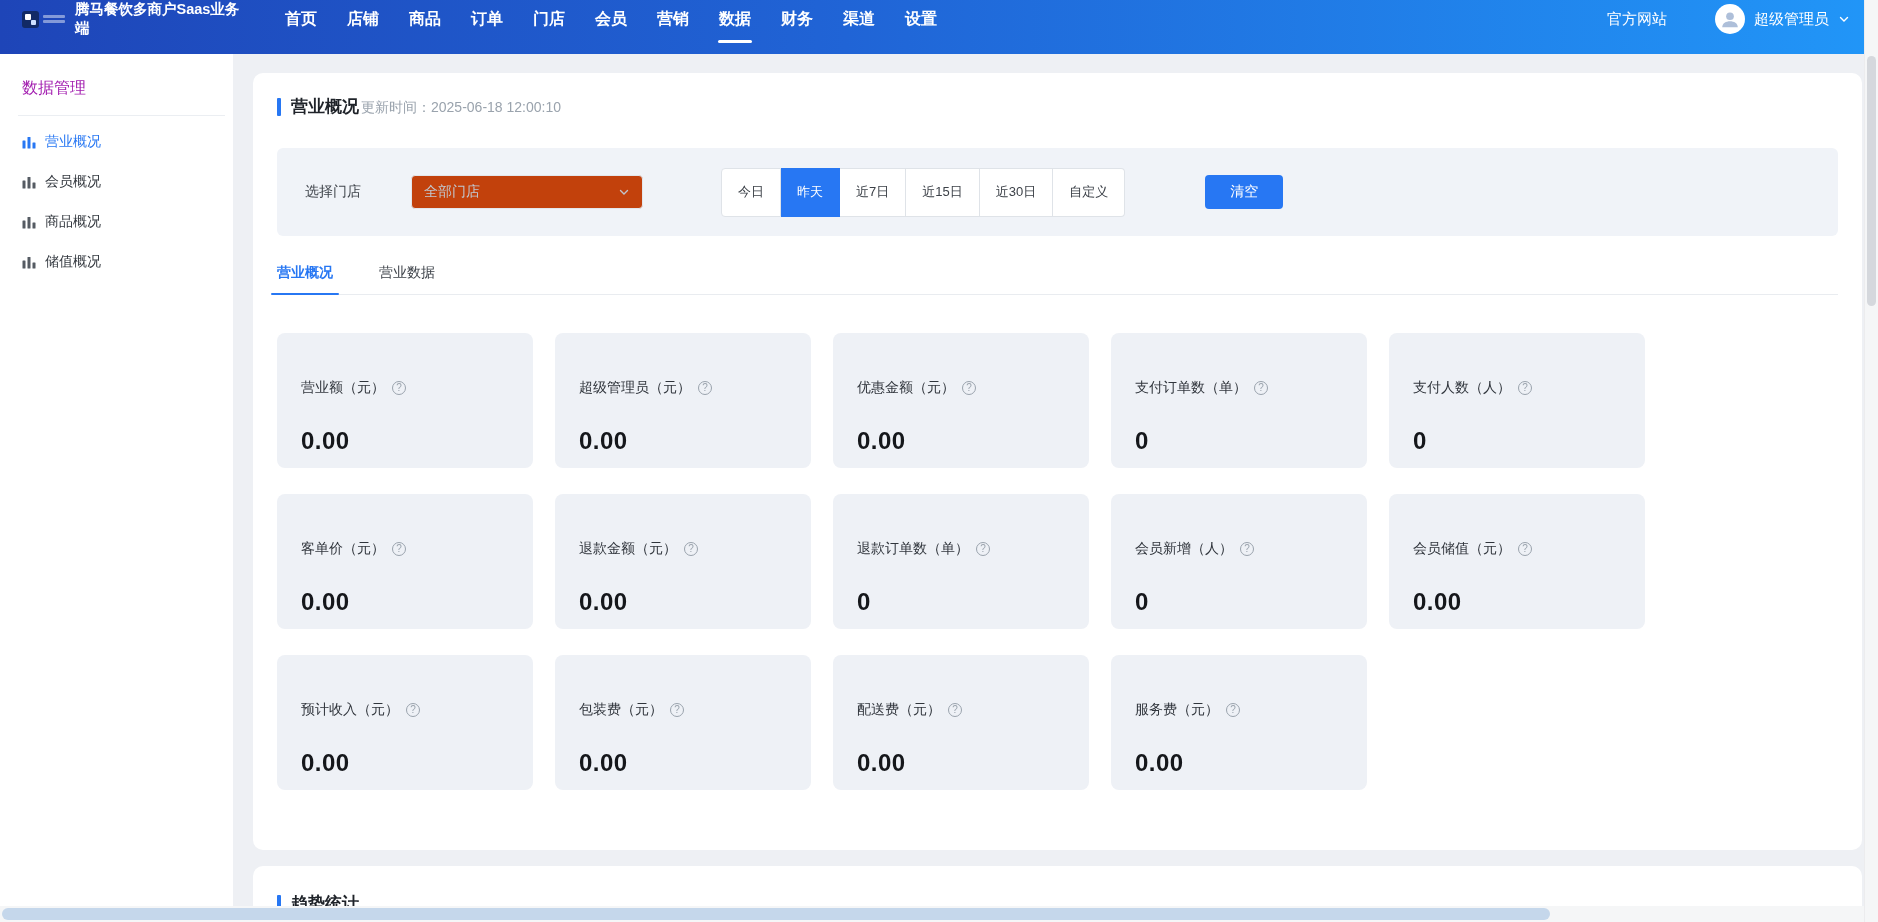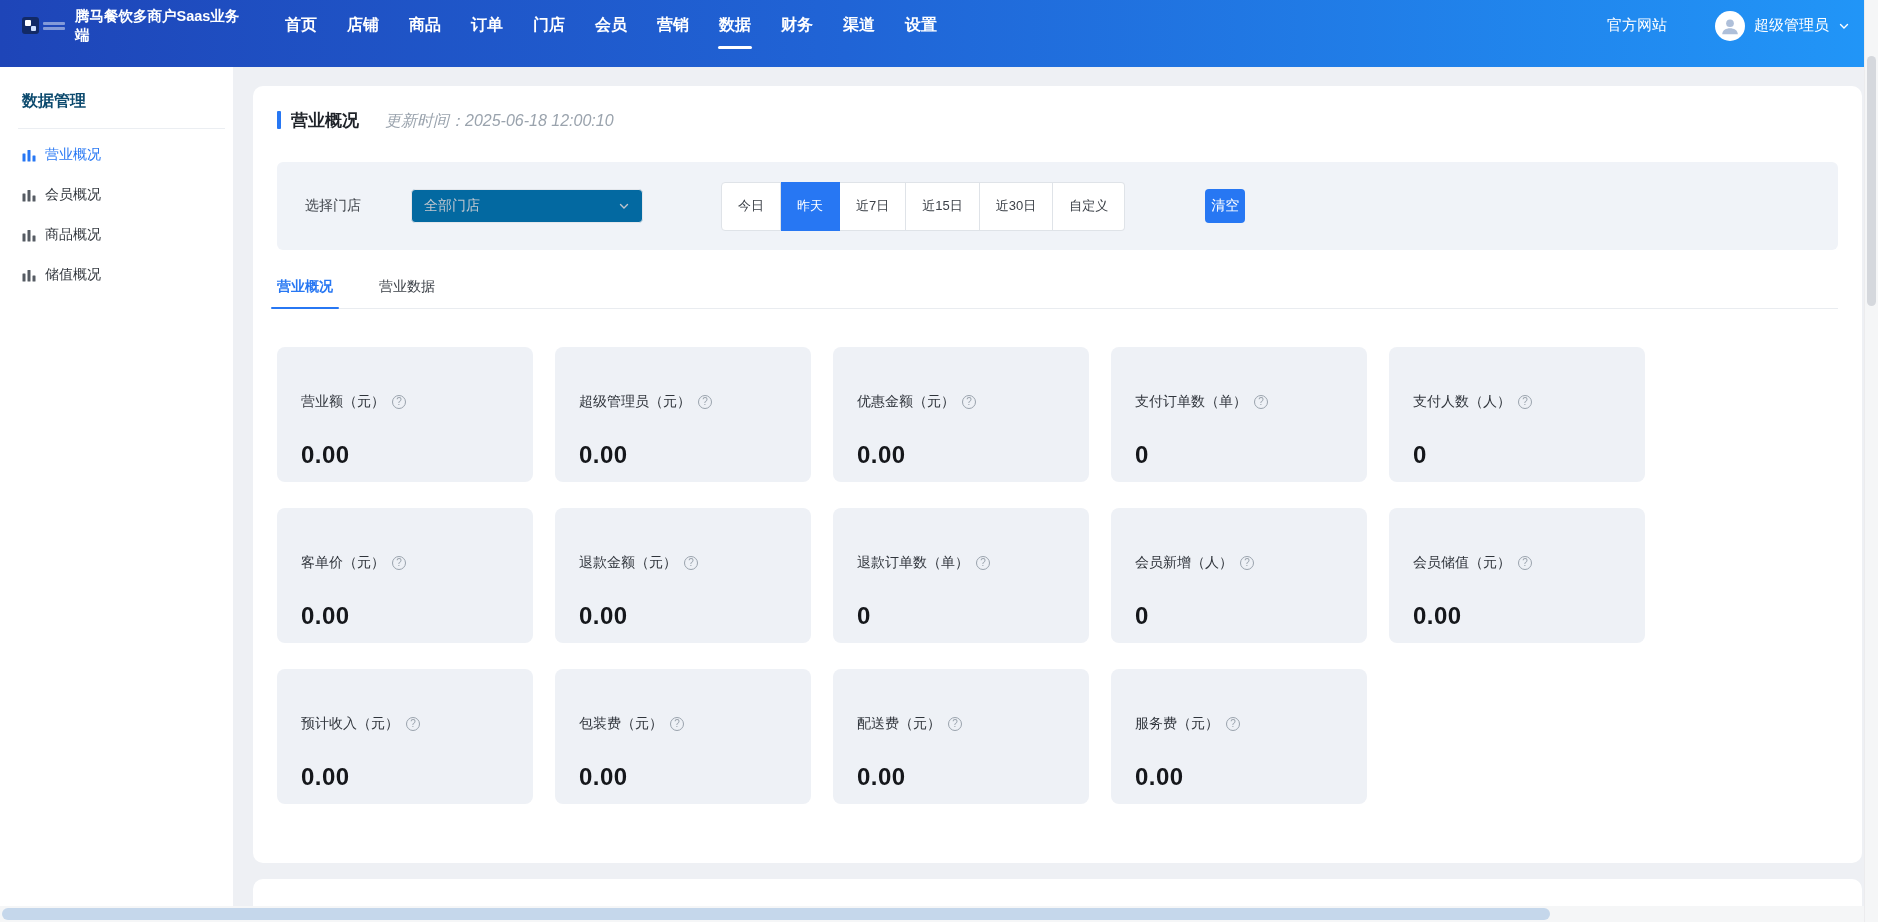--- a/index.html
+++ b/index.html
@@ -5,21 +5,21 @@
   * { box-sizing: border-box; }
   html,body { margin:0; padding:0; }
   body {
     width:1878px; height:922px; overflow:hidden; position:relative;
     font-family:"Liberation Sans","DejaVu Sans",sans-serif;
     background:#eef0f4; color:#1f2329;
   }
 
   
   .navbar {
-    height:67px; width:1878px;
+    height:54px; width:1878px;
     background:linear-gradient(90deg,#1e45b8 0%,#2064d6 45%,#2196f8 100%);
     display:flex; align-items:center; color:#fff;
     padding:0 28px 16px 22px;
   }
   .brand { display:flex; align-items:center; }
   .logo-mark {
     width:17px; height:17px; background:#122a66; border-radius:3px;
     position:relative; flex:0 0 auto;
   }
   .logo-mark::before { content:""; position:absolute; left:3px; top:3px; width:6px; height:6px; background:#fff; border-radius:1px; }
@@ -45,62 +45,62 @@
     display:flex; align-items:center; justify-content:center; overflow:hidden;
   }
   .user-name { font-size:15px; }
   .chev { display:flex; align-items:center; }
 
   
   .layout { display:flex; height:868px; }
   .sidebar {
     width:233px; background:#fff; height:100%; flex:0 0 auto; padding-top:16px;
   }
-  .sidebar-title { font-size:16px; font-weight:700; color:#0c4a6e; padding:8px 0 16px 22px; }
+  .sidebar-title { font-size:16px; font-weight:400; color:#a21caf; padding:8px 0 16px 22px; }
   .sidebar-divider { border-bottom:1px solid #ebeef2; margin:0 8px 6px 18px; }
   .side-item {
     display:flex; align-items:center; gap:9px; padding:11px 0 11px 22px;
     font-size:14px; color:#33383f; cursor:pointer;
   }
   .side-item .side-icon { display:flex; color:#555b63; }
   .side-item.active { color:#2777f3; }
   .side-item.active .side-icon { color:#2777f3; }
 
   .main { flex:1; padding:19px 16px 0 20px; overflow:hidden; }
   .card { background:#fff; border-radius:10px; }
   .card-overview { height:777px; padding:22px 24px 0; }
   .card-trend { height:140px; margin-top:16px; padding:26px 24px 0; }
 
   .card-header { display:flex; align-items:center; }
   .blue-bar { width:4px; height:18px; background:#2777f3; border-radius:1px; margin-right:10px; flex:0 0 auto; }
   .card-title { font-size:17px; font-weight:700; color:#1f2329; }
-  .updated { font-size:16px; color:#9aa3ad; margin-left:26px; padding-top:3px;font-style:italic; }
+  .updated { font-size:14px; color:#9aa3ad; margin-left:2px; padding-top:3px; }
 
   
   .filter-panel {
     margin-top:30px; height:88px; background:#f0f3f8; border-radius:6px;
     display:flex; align-items:center; padding:0 28px;gap:36px;
   }
   .store-label { font-size:14px; color:#41464d; margin-right:14px; white-space:nowrap; }
   .fake-select {
-    width:232px; height:34px; background:#0369a1; border:1px solid #e3e6eb; border-radius:4px;
+    width:232px; height:34px; background:#c2410c; border:1px solid #e3e6eb; border-radius:4px;
     display:flex; align-items:center; justify-content:space-between;
     padding:0 12px; font-size:14px; color:#c1c7cf; cursor:pointer;
   }
   .range-group { display:flex; margin-left:42px; }
   .range-btn {
     height:49px; padding:0 16px; background:#fff; border:1px solid #dfe3e8; border-left-width:0;
     font-size:13px; color:#3c4148; display:flex; align-items:center; cursor:pointer;
     font-family:inherit; white-space:nowrap;
   }
   .range-btn:first-child { border-left-width:1px; border-radius:4px 0 0 4px; }
   .range-btn:last-child { border-radius:0 4px 4px 0; }
   .range-btn.active { background:#2777f3; border-color:#2777f3; color:#fff; }
   .clear-btn {
-    margin-left:44px; height:34px; padding:0 6px; background:#2777f3; color:#fff;
+    margin-left:44px; height:34px; padding:0 25px; background:#2777f3; color:#fff;
     border:none; border-radius:4px; font-size:14px; cursor:pointer; font-family:inherit;
   }
 
   
   .tabs { margin-top:28px; display:flex; gap:46px; border-bottom:1px solid #e9ecf0; }
   .tab { font-size:14px; color:#3c4148; padding-bottom:12px; position:relative; cursor:pointer; }
   .tab.active { color:#2777f3; font-weight:700; }
   .tab.active::after {
     content:""; position:absolute; left:-6px; right:-6px; bottom:-1px; height:2px;
     background:#2777f3; border-radius:1px;

